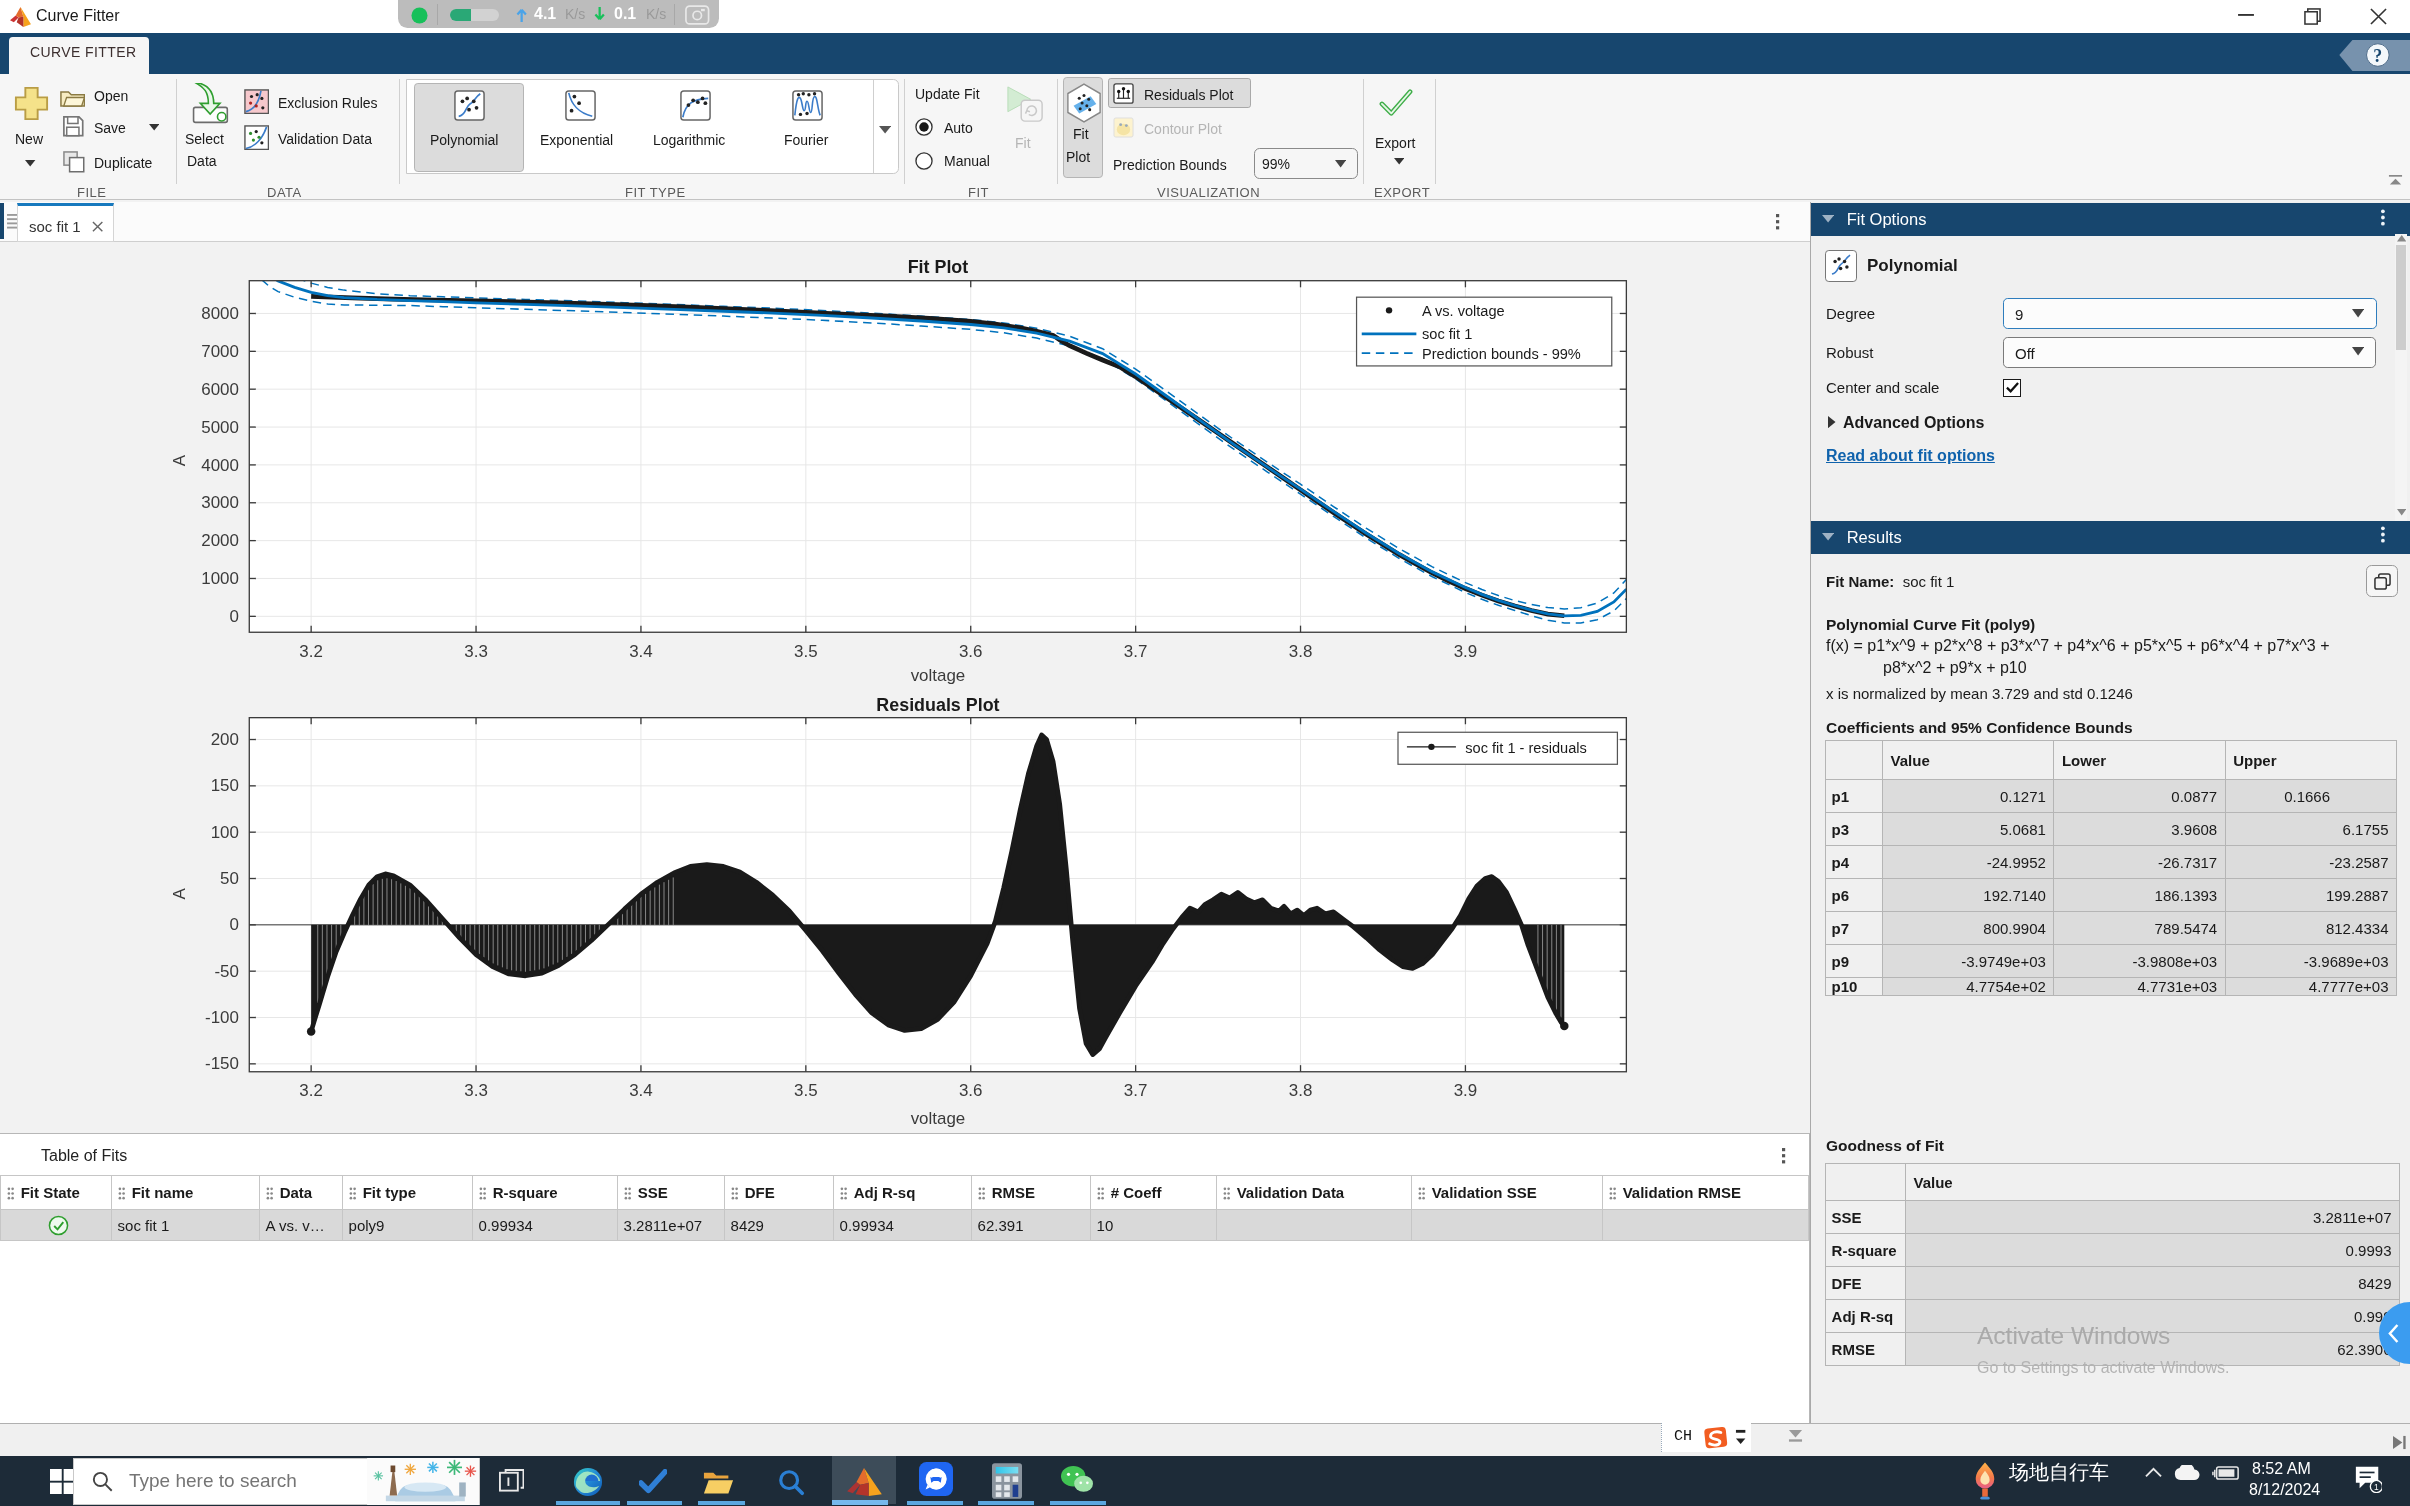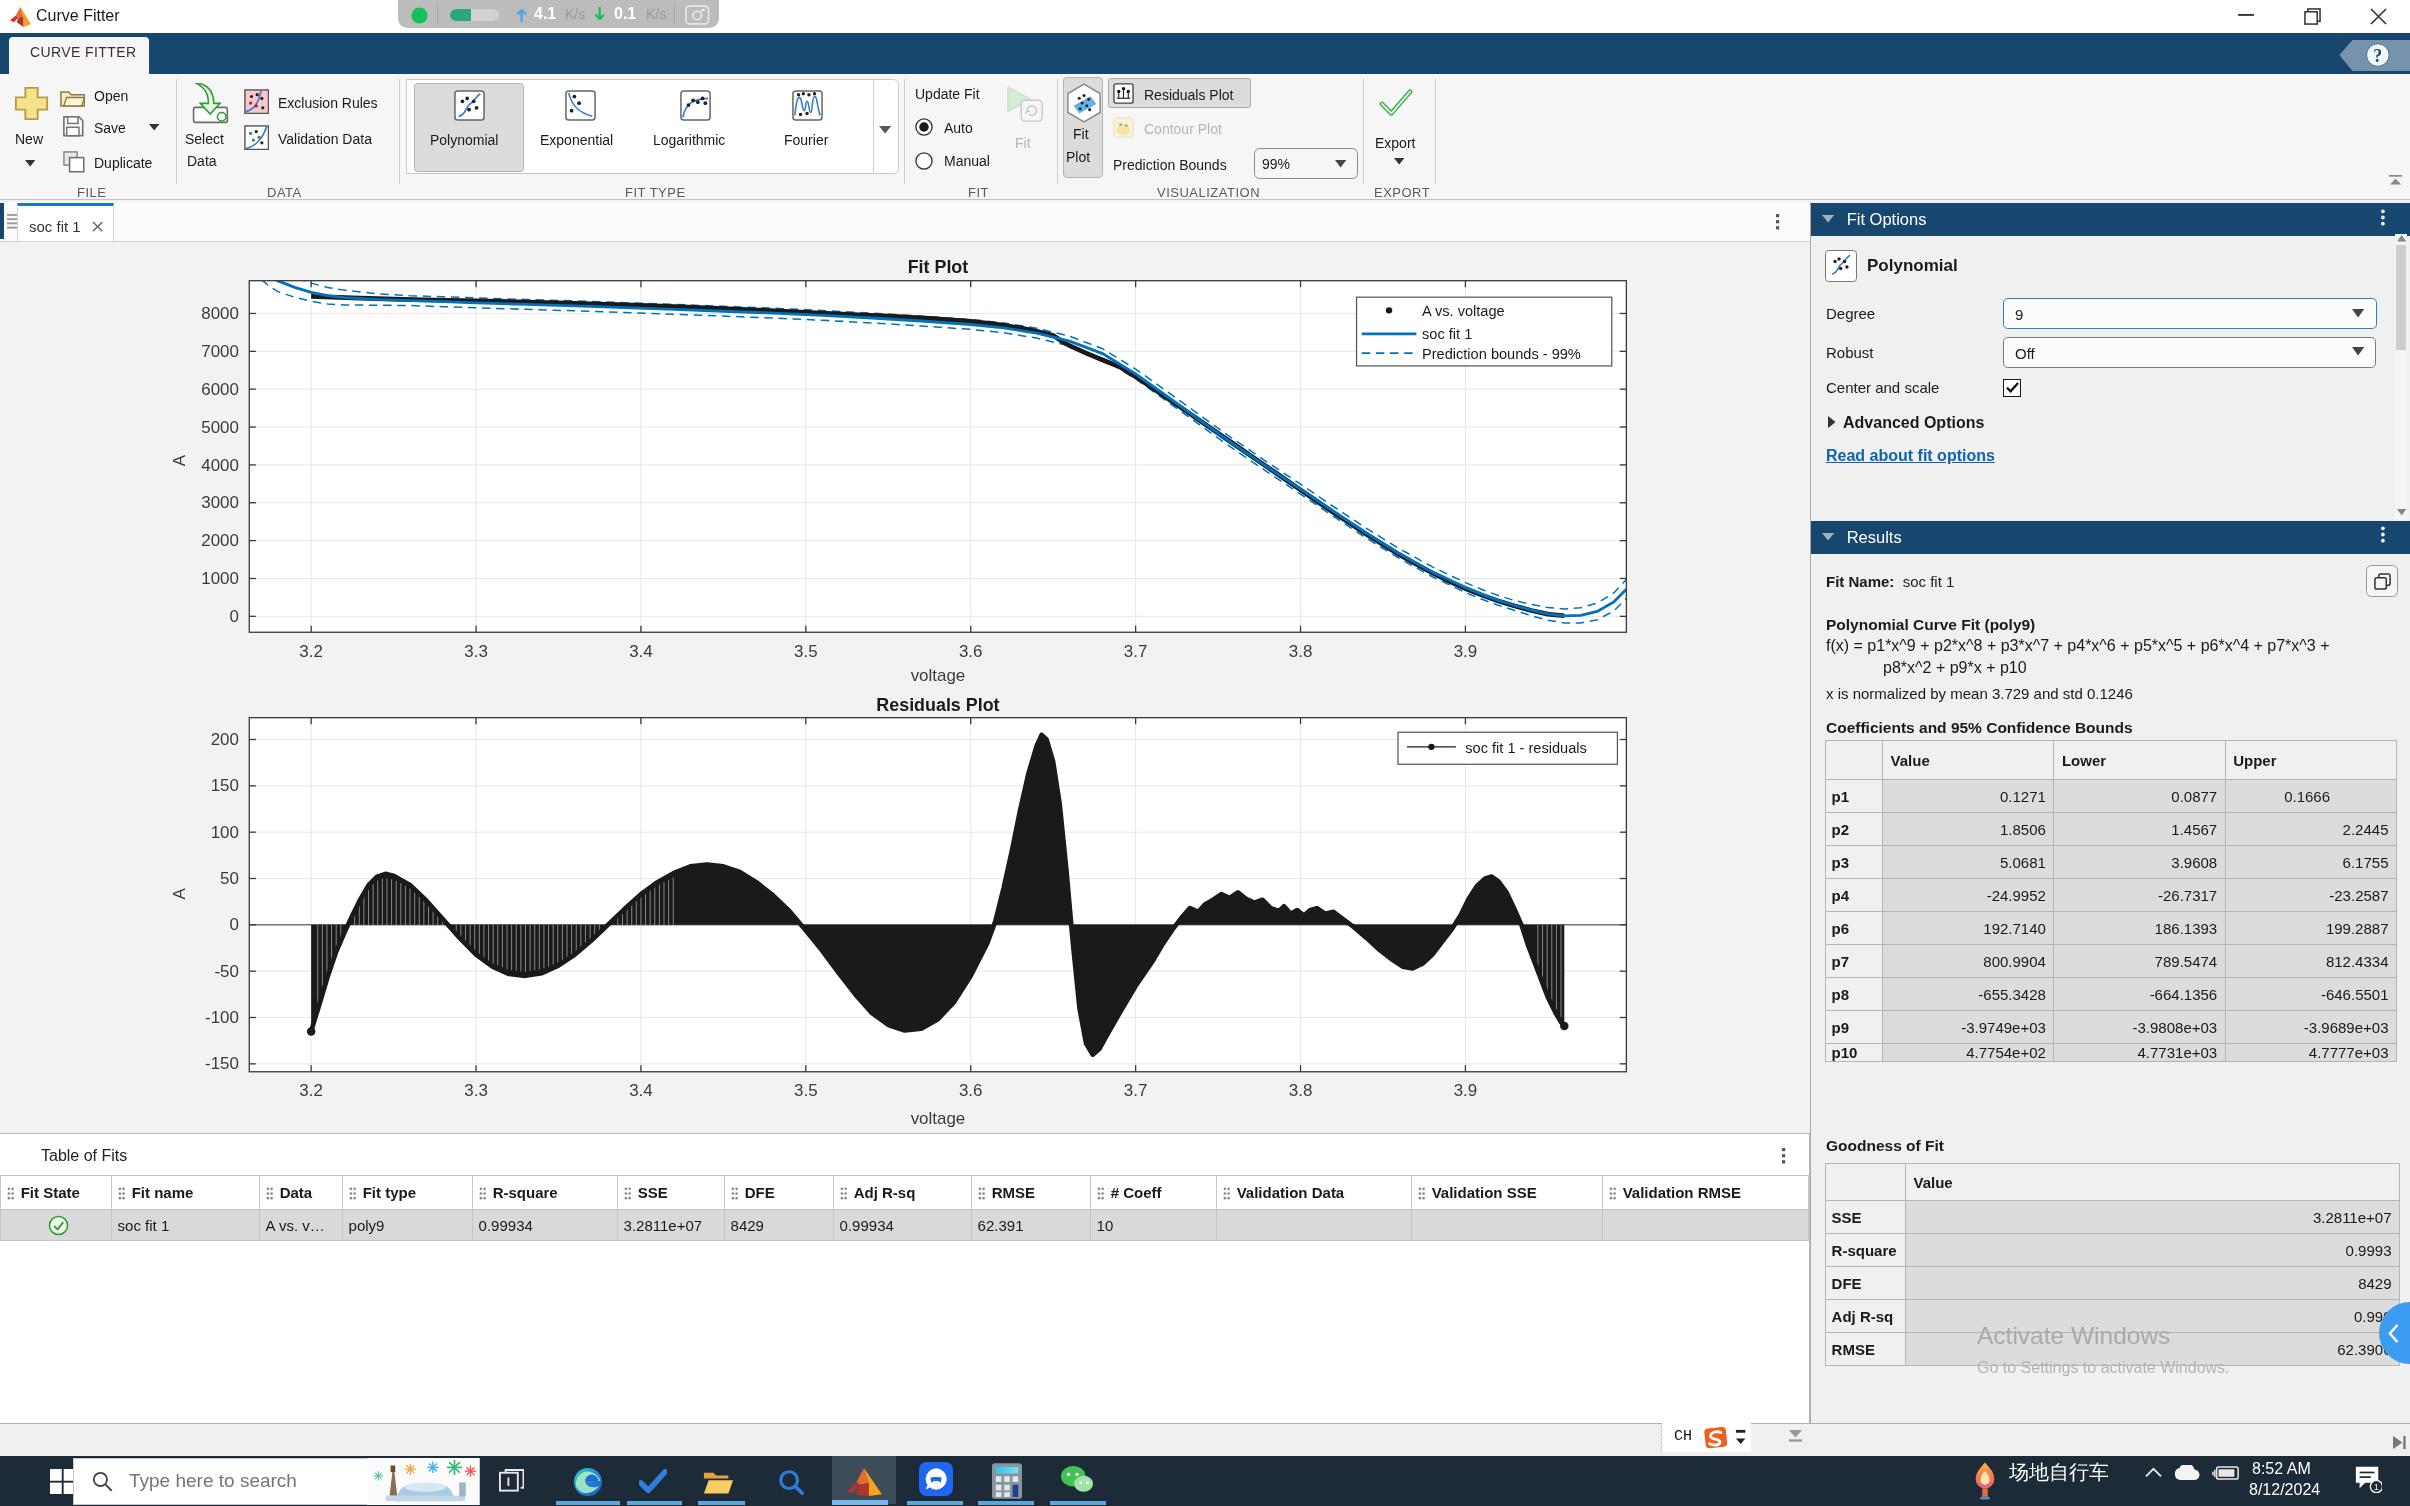--- a/index.html
+++ b/index.html
@@ -624,26 +624,20 @@
           <td style="border:0.9px solid #b5b5b5;padding-left:7.5px"><b>Lower</b></td>
           <td style="border:0.9px solid #b5b5b5;padding-left:7.5px"><b>Upper</b></td>
         </tr>
         <tr style="height:33px">
           <td style="border:0.9px solid #b5b5b5;padding-left:5.6px"><b>p1</b></td>
           <td style="border:0.9px solid #b5b5b5;background:#dcdcdc;text-align:right;padding-right:7.5px">0.1271</td>
           <td style="border:0.9px solid #b5b5b5;background:#dcdcdc;text-align:right;padding-right:7.5px">0.0877</td>
           <td style="border:0.9px solid #b5b5b5;background:#dcdcdc;text-align:center;padding-right:7.5px">0.1666</td>
         </tr>
         <tr style="height:33px">
-          <td style="border:0.9px solid #b5b5b5;padding-left:5.6px"><b>p2</b></td>
-          <td style="border:0.9px solid #b5b5b5;background:#dcdcdc;text-align:right;padding-right:7.5px">1.8506</td>
-          <td style="border:0.9px solid #b5b5b5;background:#dcdcdc;text-align:right;padding-right:7.5px">1.4567</td>
-          <td style="border:0.9px solid #b5b5b5;background:#dcdcdc;text-align:right;padding-right:7.5px">2.2445</td>
-        </tr>
-        <tr style="height:33px">
           <td style="border:0.9px solid #b5b5b5;padding-left:5.6px"><b>p3</b></td>
           <td style="border:0.9px solid #b5b5b5;background:#dcdcdc;text-align:right;padding-right:7.5px">5.0681</td>
           <td style="border:0.9px solid #b5b5b5;background:#dcdcdc;text-align:right;padding-right:7.5px">3.9608</td>
           <td style="border:0.9px solid #b5b5b5;background:#dcdcdc;text-align:right;padding-right:7.5px">6.1755</td>
         </tr>
         <tr style="height:33px">
           <td style="border:0.9px solid #b5b5b5;padding-left:5.6px"><b>p4</b></td>
           <td style="border:0.9px solid #b5b5b5;background:#dcdcdc;text-align:right;padding-right:7.5px">-24.9952</td>
           <td style="border:0.9px solid #b5b5b5;background:#dcdcdc;text-align:right;padding-right:7.5px">-26.7317</td>
           <td style="border:0.9px solid #b5b5b5;background:#dcdcdc;text-align:right;padding-right:7.5px">-23.2587</td>
@@ -652,26 +646,20 @@
           <td style="border:0.9px solid #b5b5b5;padding-left:5.6px"><b>p6</b></td>
           <td style="border:0.9px solid #b5b5b5;background:#dcdcdc;text-align:right;padding-right:7.5px">192.7140</td>
           <td style="border:0.9px solid #b5b5b5;background:#dcdcdc;text-align:right;padding-right:7.5px">186.1393</td>
           <td style="border:0.9px solid #b5b5b5;background:#dcdcdc;text-align:right;padding-right:7.5px">199.2887</td>
         </tr>
         <tr style="height:33px">
           <td style="border:0.9px solid #b5b5b5;padding-left:5.6px"><b>p7</b></td>
           <td style="border:0.9px solid #b5b5b5;background:#dcdcdc;text-align:right;padding-right:7.5px">800.9904</td>
           <td style="border:0.9px solid #b5b5b5;background:#dcdcdc;text-align:right;padding-right:7.5px">789.5474</td>
           <td style="border:0.9px solid #b5b5b5;background:#dcdcdc;text-align:right;padding-right:7.5px">812.4334</td>
-        </tr>
-        <tr style="height:33px">
-          <td style="border:0.9px solid #b5b5b5;padding-left:5.6px"><b>p8</b></td>
-          <td style="border:0.9px solid #b5b5b5;background:#dcdcdc;text-align:right;padding-right:7.5px">-655.3428</td>
-          <td style="border:0.9px solid #b5b5b5;background:#dcdcdc;text-align:right;padding-right:7.5px">-664.1356</td>
-          <td style="border:0.9px solid #b5b5b5;background:#dcdcdc;text-align:right;padding-right:7.5px">-646.5501</td>
         </tr>
         <tr style="height:33px">
           <td style="border:0.9px solid #b5b5b5;padding-left:5.6px"><b>p9</b></td>
           <td style="border:0.9px solid #b5b5b5;background:#dcdcdc;text-align:right;padding-right:7.5px">-3.9749e+03</td>
           <td style="border:0.9px solid #b5b5b5;background:#dcdcdc;text-align:right;padding-right:7.5px">-3.9808e+03</td>
           <td style="border:0.9px solid #b5b5b5;background:#dcdcdc;text-align:right;padding-right:7.5px">-3.9689e+03</td>
         </tr>
         <tr style="height:16px">
           <td style="border:0.9px solid #b5b5b5;padding-left:5.6px"><b>p10</b></td>
           <td style="border:0.9px solid #b5b5b5;background:#dcdcdc;text-align:right;padding-right:7.5px">4.7754e+02</td>

